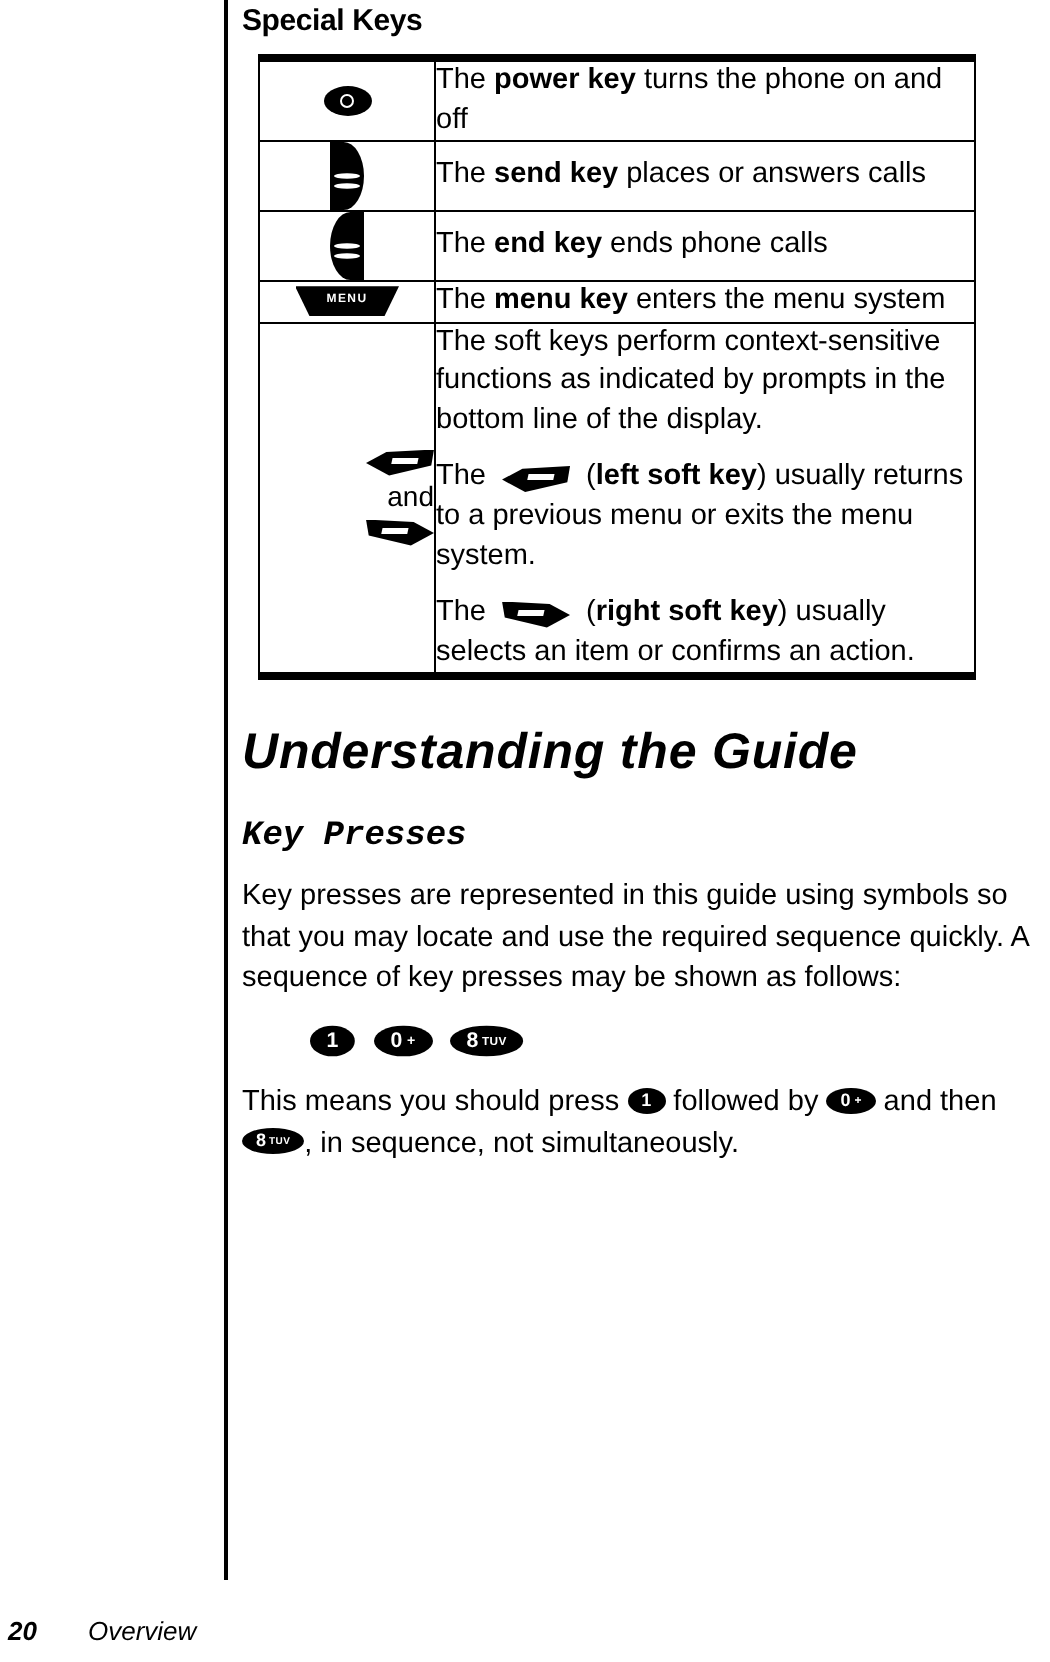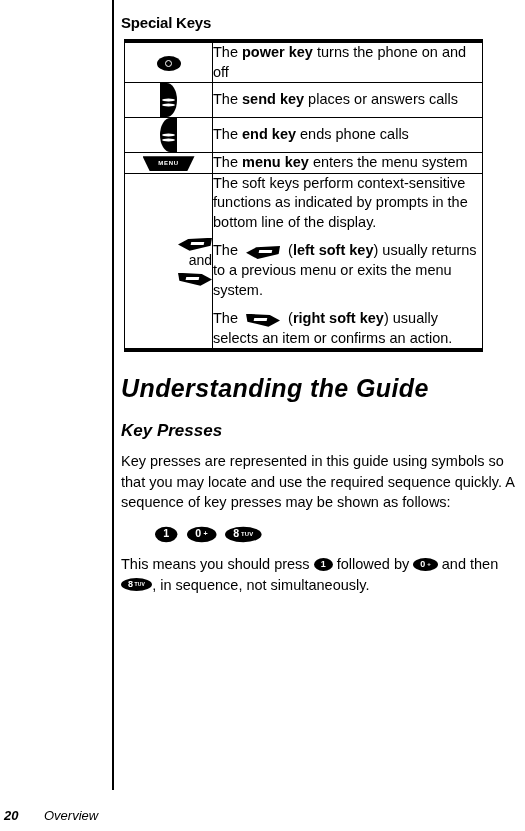--- a/index.html
+++ b/index.html
@@ -23,36 +23,36 @@
     top: 0px;
     width: 2px;
     height: 790px;
     background: #000000;
   }
 
   
   .content {
     position: absolute;
     left: 121px;
-    top: 12px;
+    top: 0px;
     width: 400px;
   }
 
   h3.section-head {
     font-size: 15px;
     font-weight: bold;
     margin: 2px 0 8px 0;
     letter-spacing: -0.2px;
   }
 
   
   table.keytable {
     border-collapse: collapse;
     width: 359px;
-    margin: 3px;
+    margin: 8px;
     border-top: 4px solid #000;
     border-bottom: 4px solid #000;
     border-left: 1.5px solid #000;
     border-right: 1.5px solid #000;
     table-layout: fixed;
   }
   table.keytable td {
     border: 1px solid #000;
     vertical-align: middle;
     padding: 0;
@@ -185,20 +185,21 @@
     font-weight: bold;
     font-style: italic;
     margin: 22px 0 0 0;
     letter-spacing: 0.4px;
   }
   h2.sub {
     font-size: 17px;
     font-weight: bold;
     font-style: italic;
     margin: 18px 0 0 0;
+    font-family: Liberation Mono, monospace;
   }
   p.body-text {
     font-size: 14.5px;
     line-height: 1.42;
     margin: 10px 0 0 0;
   }
 
   
   .numkey {
     display: inline-block;

